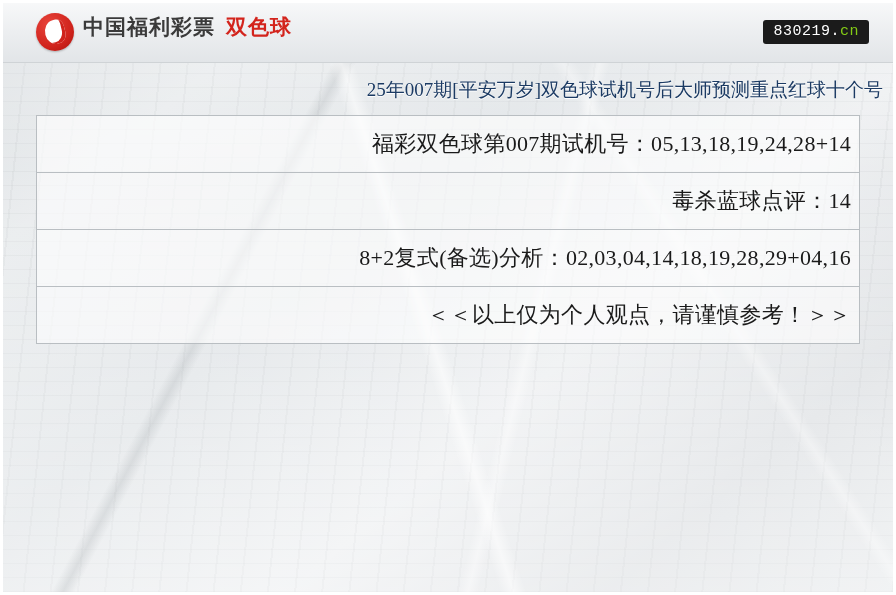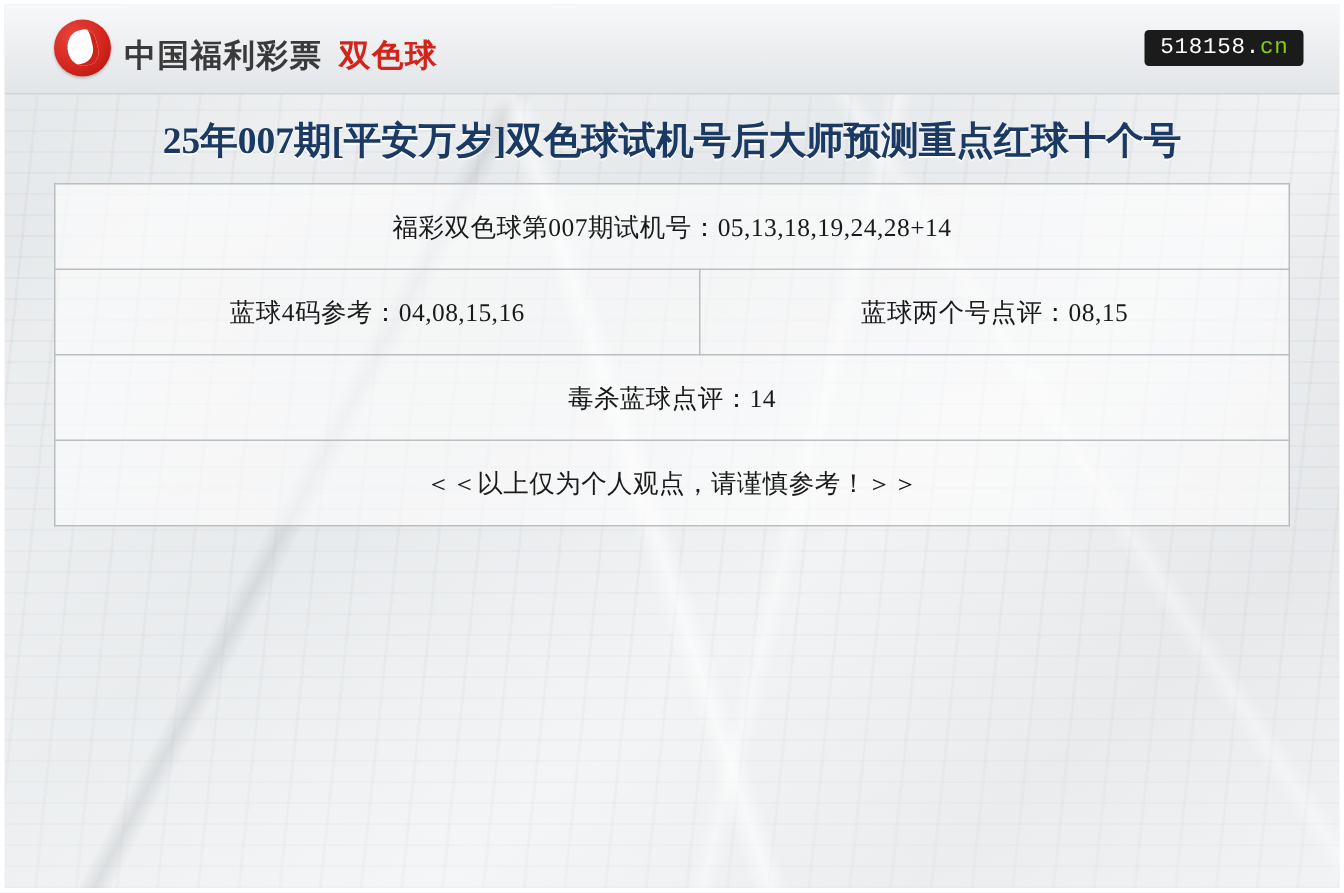--- a/index.html
+++ b/index.html
@@ -43,21 +43,21 @@
     position: relative;
     height: 59px;
     background: linear-gradient(180deg, #f7f8f9 0%, #eceef0 50%, #e2e5e8 100%);
     border-bottom: 1px solid #cfd3d6;
   }
   .logo-wrap {
     position: absolute;
     left: 33px;
     top: 10px;
     display: flex;
-    align-items: flex-end;
+    align-items: flex-start;
     gap: 9px;
   }
   .logo-mark {
     width: 38px;
     height: 38px;
     border-radius: 50%;
     background: radial-gradient(circle at 34% 30%, #e8443b 0%, #d0231c 62%, #a9120d 100%);
     position: relative;
     box-shadow: 0 1px 2px rgba(0,0,0,0.25);
   }
@@ -99,43 +99,43 @@
     padding: 3px 10px 4px 10px;
     border-radius: 3px;
     letter-spacing: 0.5px;
   }
   .site-badge .tld {
     color: #84cc16;
   }
 
   .title {
     position: relative;
-    text-align: center;
-    font-size: 25px;
+    text-align: right;
+    font-size: 19px;
     color: #1b3a63;
-    font-weight: bold;
+    font-weight: normal;
     margin: 0;
     padding: 14px 10px 12px 10px;
     letter-spacing: 0px;
     text-shadow: 0 1px 0 rgba(255,255,255,0.9);
   }
 
   .table-wrap {
     position: relative;
     margin: 0 33px;
   }
   table.info {
     width: 100%;
     border-collapse: collapse;
     background: rgba(255,255,255,0.42);
   }
   table.info td {
     border: 1px solid #b9bec2;
-    text-align: center;
-    font-size: 17px;
+    text-align: right;
+    font-size: 22px;
     color: #1a1a1a;
     height: 48px;
     padding: 4px 8px;
     letter-spacing: 0.3px;
     background: rgba(255,255,255,0.30);
   }
   table.info tr:nth-child(odd) td {
     background: rgba(255,255,255,0.38);
   }
   td.note {
@@ -149,38 +149,37 @@
 
 <div class="page">
 
   <div class="header">
     <div class="logo-wrap">
       <div class="logo-mark"></div>
       <span class="logo-text-cn">中国福利彩票</span>
       <span class="logo-text-red">双色球</span>
     </div>
     <div class="site-badge">
-      <span>518158.</span><span class="tld">cn</span>
+      <span>830219.</span><span class="tld">cn</span>
     </div>
   </div>
 
   <h1 class="title">25年007期[平安万岁]双色球试机号后大师预测重点红球十个号</h1>
 
   <div class="table-wrap">
     <table class="info">
       <tbody>
         <tr>
           <td colspan="2">福彩双色球第007期试机号：05,13,18,19,24,28+14</td>
         </tr>
         <tr>
-          <td>蓝球4码参考：04,08,15,16</td>
-          <td>蓝球两个号点评：08,15</td>
+          <td colspan="2">毒杀蓝球点评：14</td>
         </tr>
         <tr>
-          <td colspan="2">毒杀蓝球点评：14</td>
+          <td colspan="2">8+2复式(备选)分析：02,03,04,14,18,19,28,29+04,16</td>
         </tr>
         <tr>
           <td colspan="2" class="note">＜＜以上仅为个人观点，请谨慎参考！＞＞</td>
         </tr>
       </tbody>
     </table>
   </div>
 
 </div>
 

